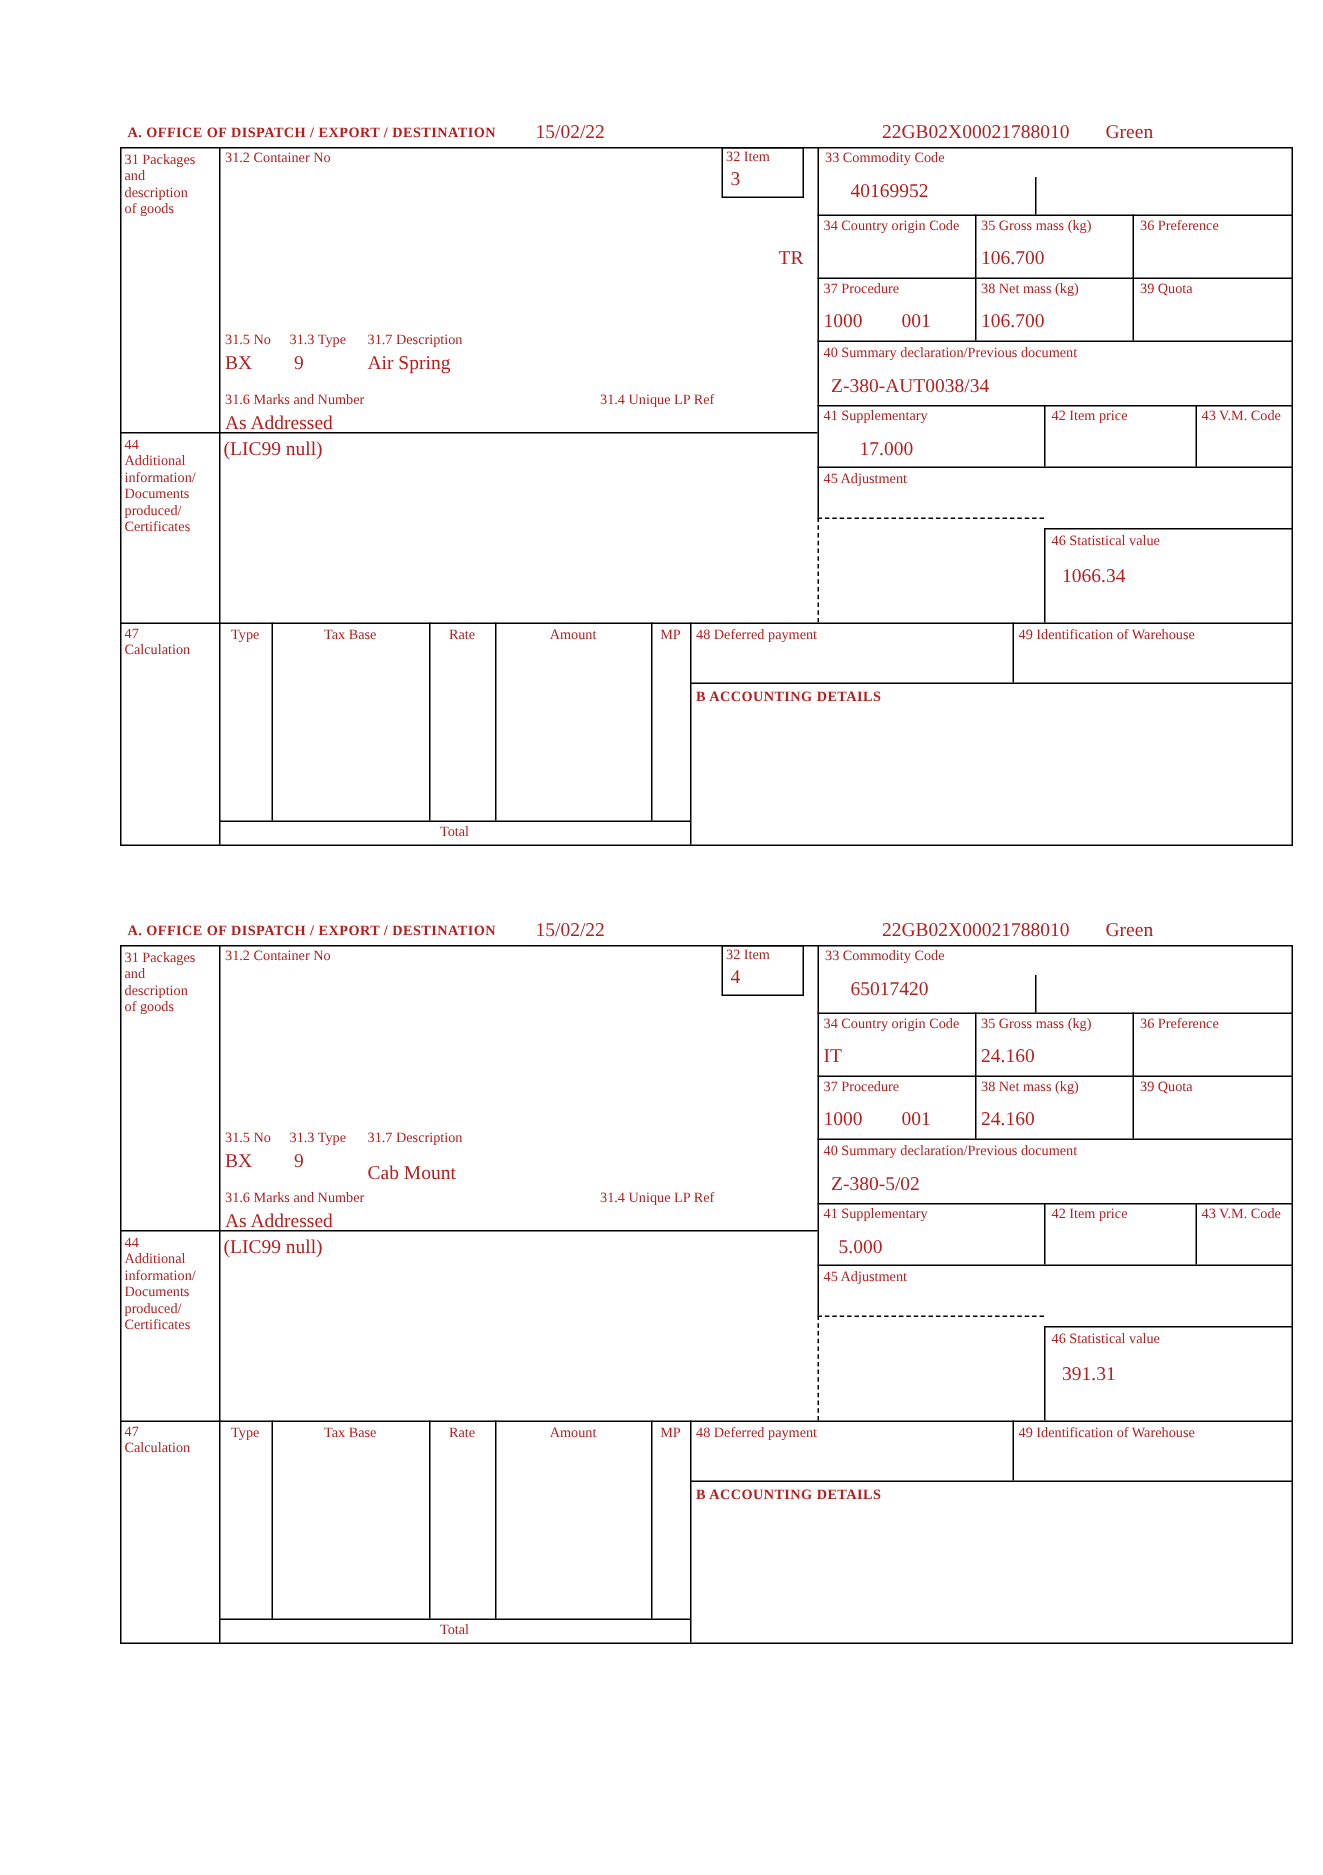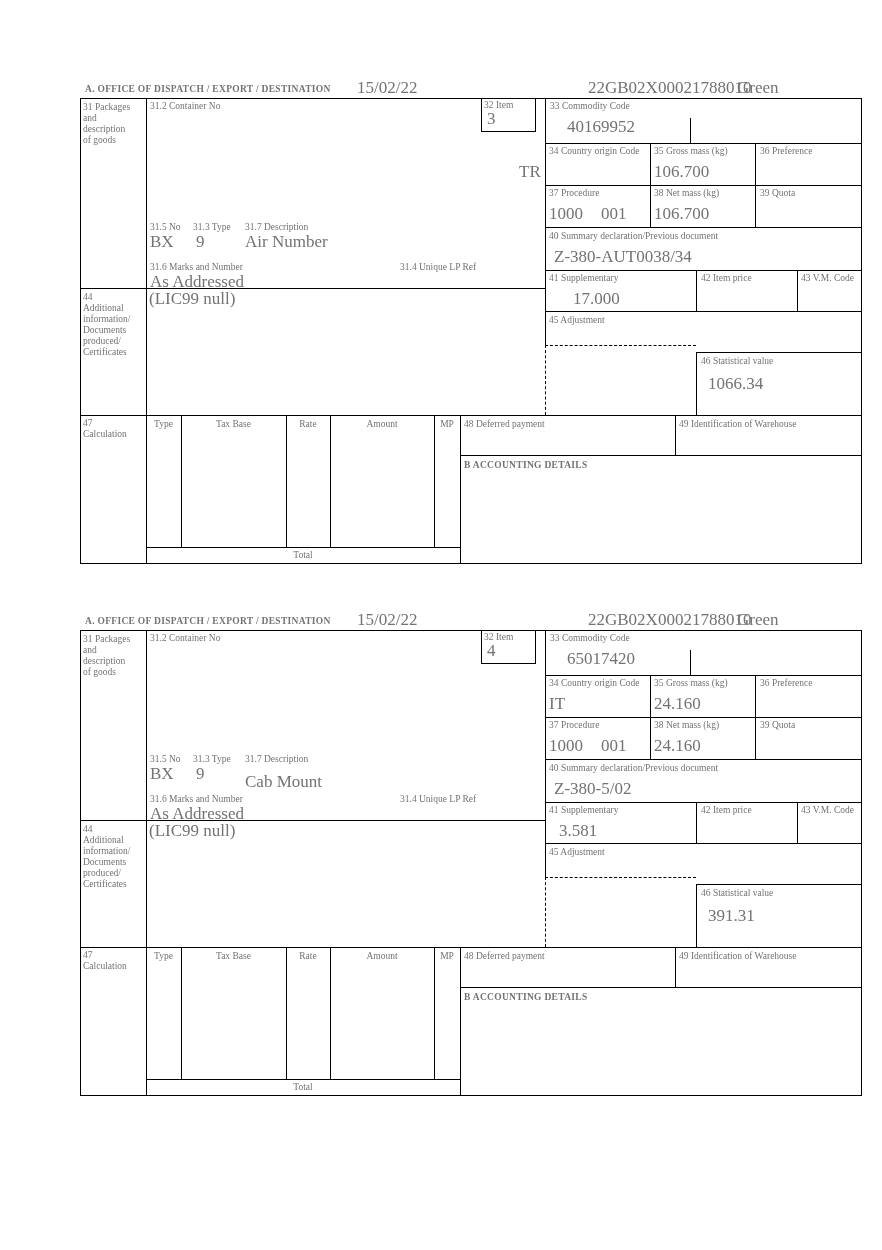--- a/index.html
+++ b/index.html
@@ -1,22 +1,22 @@
 <!DOCTYPE html>
 <html><head>
 <meta charset="utf-8">
 <style>
   html,body{margin:0;padding:0;background:#fff;}
   #page{position:relative;width:882px;height:1106px;background:#ffffff;overflow:hidden;
-        font-family:"Liberation Serif",serif;color:#737373;}
+        font-family:"Liberation Serif",serif;color:#b91c1c;}
   .block{position:absolute;left:0;width:882px;height:510px;}
   .block > *{position:absolute;}
   .lbl{font-size:9.5px;line-height:11px;white-space:nowrap;}
   .ml{white-space:pre-line;}
-  .val{font-size:17px;line-height:15px;white-space:nowrap;}
+  .val{font-size:13px;line-height:15px;white-space:nowrap;}
   .hdr{font-weight:bold;font-size:9.5px;line-height:12px;letter-spacing:0.3px;white-space:nowrap;}
   .hl{height:1px;background:#000;}
   .vl{width:1px;background:#000;}
   .hd{height:0;border-top:1px dashed #000;}
   .vd{width:0;border-left:1px dashed #000;}
   .rect{border:1px solid #000;background:transparent;}
   .ctr{text-align:center;}
 </style>
 </head>
 <body>
@@ -73,21 +73,21 @@
 Calculation</span>
 
     <span class="lbl" style="left:150px;top:21px;">31.2 Container No</span>
     <span class="lbl" style="left:484px;top:20px;">32 Item</span>
     <span class="val" style="left:487px;top:31px;">3</span>
     <span class="lbl" style="left:150px;top:142px;">31.5 No</span>
     <span class="lbl" style="left:193px;top:142px;">31.3 Type</span>
     <span class="lbl" style="left:245px;top:142px;">31.7 Description</span>
     <span class="val" style="left:150px;top:154px;">BX</span>
     <span class="val" style="left:196px;top:154px;">9</span>
-    <span class="val" style="left:245px;top:154px;">Air Number</span>
+    <span class="val" style="left:245px;top:154px;">Air Spring</span>
     <span class="lbl" style="left:150px;top:182px;">31.6 Marks and Number</span>
     <span class="lbl" style="left:400px;top:182px;">31.4 Unique LP Ref</span>
     <span class="val" style="left:150px;top:194px;">As Addressed</span>
     <span class="val" style="left:149px;top:211px;">(LIC99 null)</span>
 
     <span class="lbl" style="left:550px;top:21px;">33 Commodity Code</span>
     <span class="val" style="left:567px;top:39px;">40169952</span>
     <span class="lbl" style="left:549px;top:66px;">34 Country origin Code</span>
     <span class="val" style="left:519px;top:84px;">TR</span>
     <span class="lbl" style="left:654px;top:66px;">35 Gross mass (kg)</span>
@@ -192,21 +192,21 @@
     <span class="lbl" style="left:760px;top:66px;">36 Preference</span>
     <span class="lbl" style="left:549px;top:108px;">37 Procedure</span>
     <span class="val" style="left:549px;top:126px;">1000</span>
     <span class="val" style="left:601px;top:126px;">001</span>
     <span class="lbl" style="left:654px;top:108px;">38 Net mass (kg)</span>
     <span class="val" style="left:654px;top:126px;">24.160</span>
     <span class="lbl" style="left:760px;top:108px;">39 Quota</span>
     <span class="lbl" style="left:549px;top:151px;">40 Summary declaration/Previous document</span>
     <span class="val" style="left:554px;top:169px;">Z-380-5/02</span>
     <span class="lbl" style="left:549px;top:193px;">41 Supplementary</span>
-    <span class="val" style="left:559px;top:211px;">3.581</span>
+    <span class="val" style="left:559px;top:211px;">5.000</span>
     <span class="lbl" style="left:701px;top:193px;">42 Item price</span>
     <span class="lbl" style="left:801px;top:193px;">43 V.M. Code</span>
     <span class="lbl" style="left:549px;top:235px;">45 Adjustment</span>
     <span class="lbl" style="left:701px;top:276px;">46 Statistical value</span>
     <span class="val" style="left:708px;top:296px;">391.31</span>
 
     <span class="lbl ctr" style="left:146px;top:339px;width:35px;">Type</span>
     <span class="lbl ctr" style="left:181px;top:339px;width:105px;">Tax Base</span>
     <span class="lbl ctr" style="left:286px;top:339px;width:44px;">Rate</span>
     <span class="lbl ctr" style="left:330px;top:339px;width:104px;">Amount</span>

